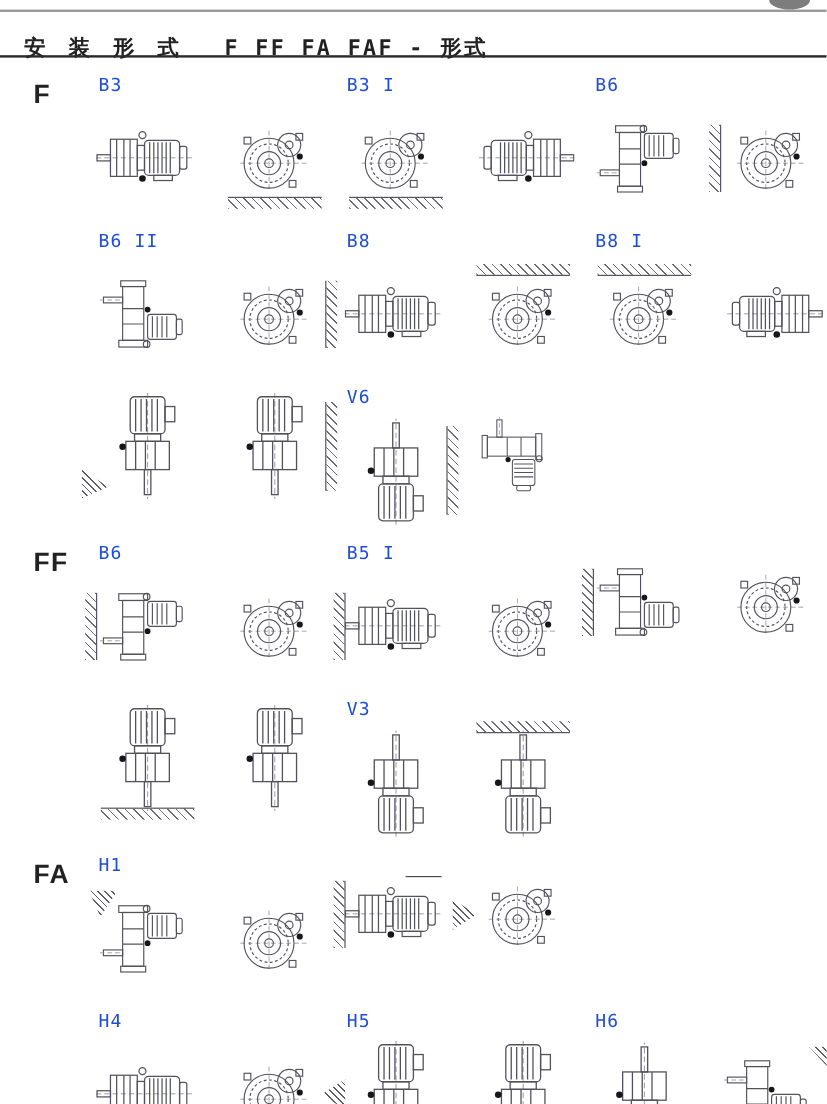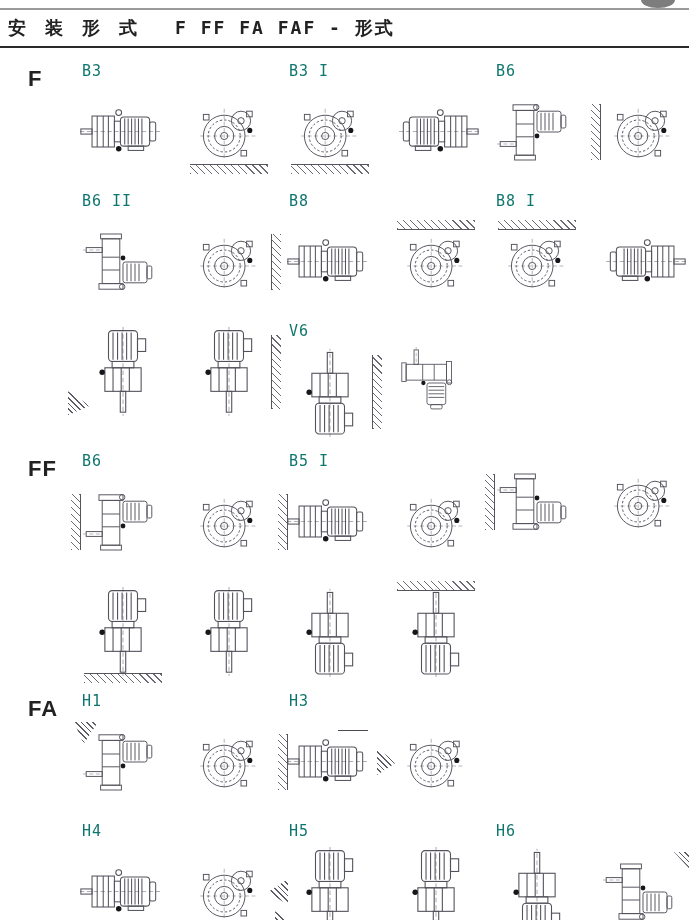--- a/index.html
+++ b/index.html
@@ -1,34 +1,34 @@
 <!DOCTYPE html>
 <html><head>
 <meta charset="utf-8">
 <style>
   html,body{margin:0;padding:0;background:#fff;}
   .page{position:relative;width:689px;height:920px;background:#fff;overflow:hidden;
         font-family:"Liberation Sans","DejaVu Sans",sans-serif;color:#222;}
   .top-rule{position:absolute;top:8px;left:0;width:100%;height:2px;background:#9a9a9a;}
   .logo-frag{position:absolute;top:-8px;right:14px;width:34px;height:16px;background:#7d7d7d;
              border-radius:50%;}
-  .title{position:absolute;top:16px;left:8px;margin:0;font-size:18px;font-weight:bold;
+  .title{position:absolute;top:16px;left:8px;margin:12px;font-size:18px;font-weight:bold;
          white-space:nowrap;}
   .title .cn{letter-spacing:7px;}
   .title .codes{margin-left:26px;letter-spacing:2px;font-family:"DejaVu Sans Mono",monospace;}
   .title-rule{position:absolute;top:46px;left:0;width:100%;height:2px;background:#2a2a2a;}
   .content{position:absolute;top:56px;left:0;right:0;}
   .section{display:flex;align-items:flex-start;}
   .section-label{width:48px;padding-left:28px;font-size:22px;font-weight:bold;
                  padding-top:10px;letter-spacing:1px;}
   .section-body{flex:1;}
   .row{display:flex;}
   .cell{width:207px;padding:6px 0 4px 0;box-sizing:border-box;}
   .cell-label{font-family:"DejaVu Sans Mono","Liberation Mono",monospace;font-size:15px;
-              color:#0f766e;padding-left:14px;height:20px;letter-spacing:1px;}
+              color:#1d4ed8;padding-left:14px;height:20px;letter-spacing:1px;}
   .views{display:flex;gap:16px;align-items:center;justify-content:flex-start;
          padding-left:10px;min-height:100px;}
   .view{position:relative;width:90px;min-height:72px;display:flex;align-items:center;
         justify-content:center;}
   
   svg.g-sideview,svg.g-sideview-flip{width:86px;}
   svg.g-front{width:64px;}
   svg.g-lshape,svg.g-lshape2{width:80px;}
   svg.g-lshape3{width:72px;}
   svg.g-vertdown,svg.g-vertup{width:58px;}
@@ -356,20 +356,21 @@
                   </svg>
                 </div>
               <div class="view">
                   <svg class="defs g-vertdown" viewBox="0 0 64 100">
                     <use href="#vertdown"></use>
                   </svg>
                 </div>
             </div>
           </div>
           <div class="cell">
+            <div class="cell-label">V3</div>
             <div class="views">
               <div class="view">
                   <svg class="defs g-vertup" viewBox="0 0 64 100">
                     <use href="#vertup"></use>
                   </svg>
                 </div>
               <div class="view hatch-ceiling">
                   <svg class="defs g-vertup" viewBox="0 0 64 100">
                     <use href="#vertup"></use>
                   </svg>
@@ -393,21 +394,20 @@
                   </svg>
                 </div>
               <div class="view">
                   <svg class="defs g-front" viewBox="0 0 80 70">
                     <use href="#front"></use>
                   </svg>
                 </div>
             </div>
           </div>
           <div class="cell">
-            <div class="cell-label">H3</div>
             <div class="views">
               <div class="view hatch-wall-left">
                   <svg class="defs g-sideview" viewBox="0 0 100 64">
                     <use href="#sideview"></use>
                   </svg>
                 </div>
               <div class="view hatch-tri-left">
                   <svg class="defs g-front" viewBox="0 0 80 70">
                     <use href="#front"></use>
                   </svg>

